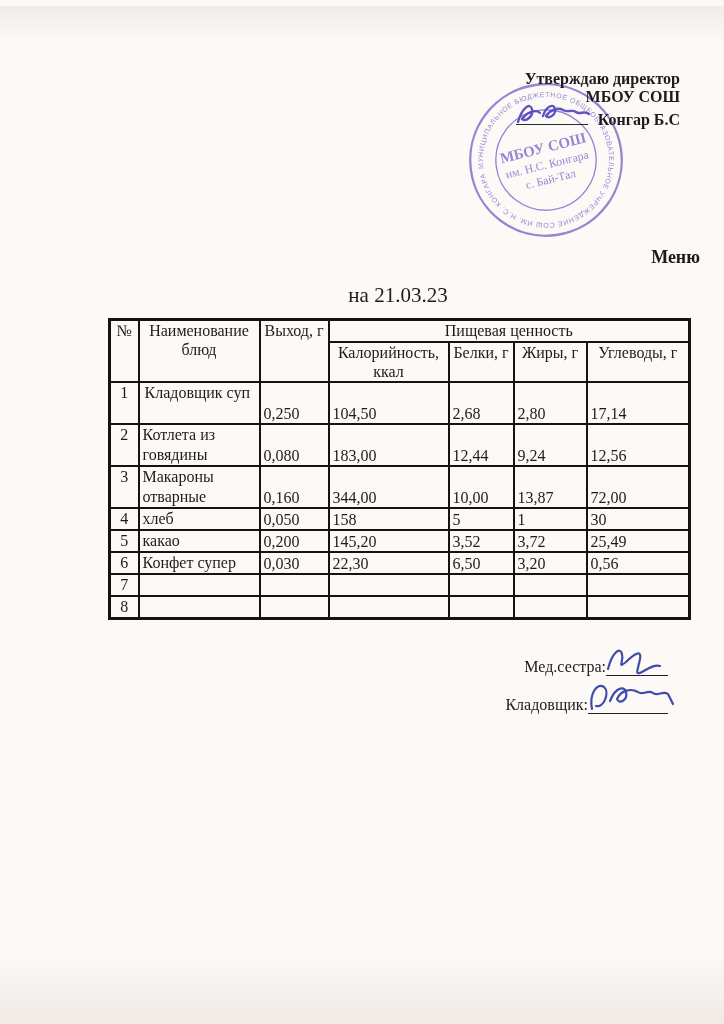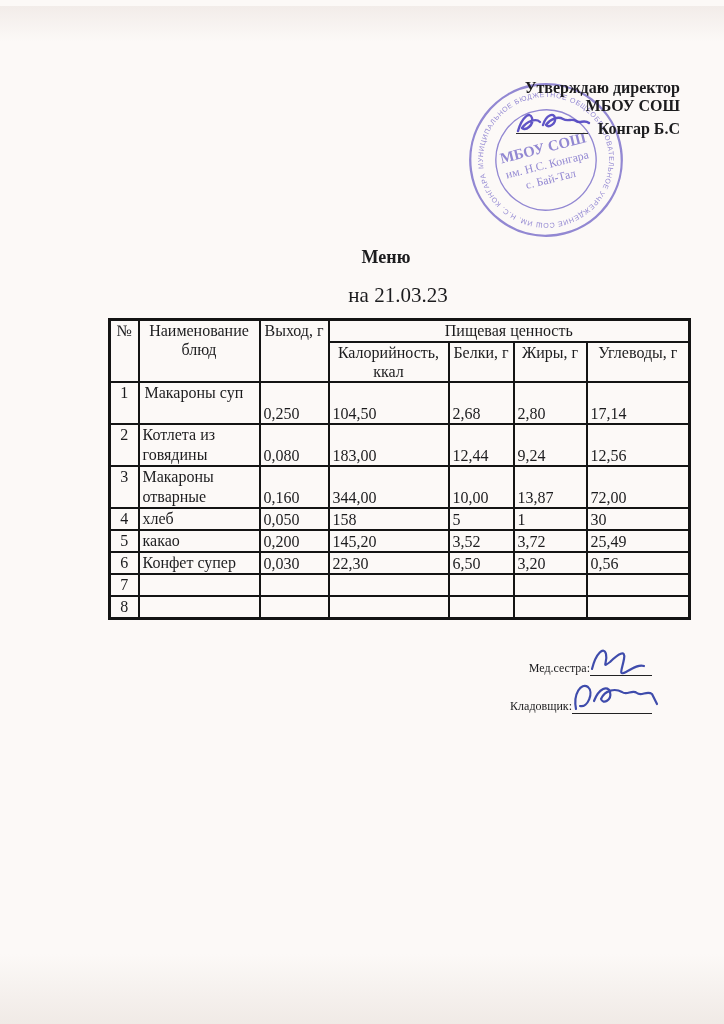--- a/index.html
+++ b/index.html
@@ -18,21 +18,21 @@
   }
   .scan-bottom {
     position:absolute; bottom:0; left:0; width:100%; height:70px;
     background: linear-gradient(rgba(252,249,247,0), #f0eae6);
     pointer-events:none;
   }
 
   
   .approval {
     position:absolute; top:70px; right:44px; z-index:2;
-    text-align:right; font-size:16px; line-height:18px; font-weight:bold;margin-top:9px;
+    text-align:right; font-size:16px; line-height:18px; font-weight:bold;
   }
   .dir-row { margin-top:4px; }
   .dir-line {
     display:inline-block; width:72px; height:14px; position:relative;
     border-bottom:1.6px solid #2b2b2b; vertical-align:baseline; margin-right:6px;
   }
   .dir-sig { position:absolute; left:-6px; bottom:-7px; width:86px; height:34px; }
   .dir-sig path { stroke: var(--director_ink, #4f43c0); stroke-width:2.4; fill:none;
     stroke-linecap:round; stroke-linejoin:round; opacity:.9; }
 
@@ -44,22 +44,22 @@
   }
   .stamp circle { fill:none; stroke: var(--stamp_ink, #6b5ecb); }
   .stamp text { fill: var(--stamp_ink, #6b5ecb); }
   .ring-text { font-size:6.6px; letter-spacing:.6px; font-family:"Liberation Sans",sans-serif; }
   .stamp .c1 { font-size:14px; font-weight:bold; }
   .stamp .c2 { font-size:11px; }
   .stamp .c3 { font-size:11px; }
 
   
   .doc-title {
-    position:absolute; top:247px; left:96px; width:580px;
-    text-align:center; font-size:18px; font-weight:bold; z-index:2;
+    position:absolute; top:247px; left:120px; width:580px;
+    text-align:right; font-size:18px; font-weight:bold; z-index:2;
   }
   .doc-date {
     position:absolute; top:283px; left:108px; width:580px;
     text-align:center; font-size:21px; z-index:2;
   }
 
   
   table.menu {
     position:absolute; left:108px; top:318px; width:580px;
     border-collapse:collapse; table-layout:fixed; z-index:2;
@@ -76,21 +76,21 @@
   tbody tr:nth-child(1), tbody tr:nth-child(2) { height:42px; }
   tbody tr:nth-child(3) { height:41px; }
   tbody tr:nth-child(4), tbody tr:nth-child(5), tbody tr:nth-child(6) { height:22px; }
   tbody tr:nth-child(7), tbody tr:nth-child(8) { height:18px; }
   td.c-num  { text-align:center; vertical-align:top; line-height:20px; }
   td.c-name { text-align:left; vertical-align:top; line-height:20px; }
   td.c-name.left { text-align:left; padding-left:5px; }
   td.c-val  { vertical-align:bottom; padding-bottom:2px; line-height:19px; }
 
   
-  .sig-block { position:absolute; top:654px; right:72px; z-index:2; font-size:12px; }
+  .sig-block { position:absolute; top:654px; right:56px; z-index:2; font-size:16px; }
   .sig-row {
     display:flex; justify-content:flex-end; align-items:flex-end;
     margin-bottom:16px; position:relative; height:22px;
   }
   .sig-label { white-space:nowrap; }
   .u-line { display:inline-block; border-bottom:1.5px solid #222; height:16px; position:relative; }
   .u1 { width:62px; } .u2 { width:106px; } .u3 { width:80px; }
   .hand-sig { position:absolute; bottom:-4px; }
   .hand-sig path { stroke: var(--signature_ink, #2f3da5); stroke-width:2.2; fill:none;
     stroke-linecap:round; stroke-linejoin:round; opacity:.92; }
@@ -157,21 +157,21 @@
       <tr class="hr2">
         <th>Калорийность, ккал</th>
         <th>Белки, г</th>
         <th>Жиры, г</th>
         <th>Углеводы, г</th>
       </tr>
     </thead>
     <tbody>
       <tr>
         <td class="c-num">1</td>
-        <td class="c-name left">Макароны суп</td>
+        <td class="c-name left">Кладовщик суп</td>
         <td class="c-val">0,250</td>
         <td class="c-val">104,50</td>
         <td class="c-val">2,68</td>
         <td class="c-val">2,80</td>
         <td class="c-val">17,14</td>
       </tr>
       <tr>
         <td class="c-num">2</td>
         <td class="c-name">Котлета из говядины</td>
         <td class="c-val">0,080</td>

